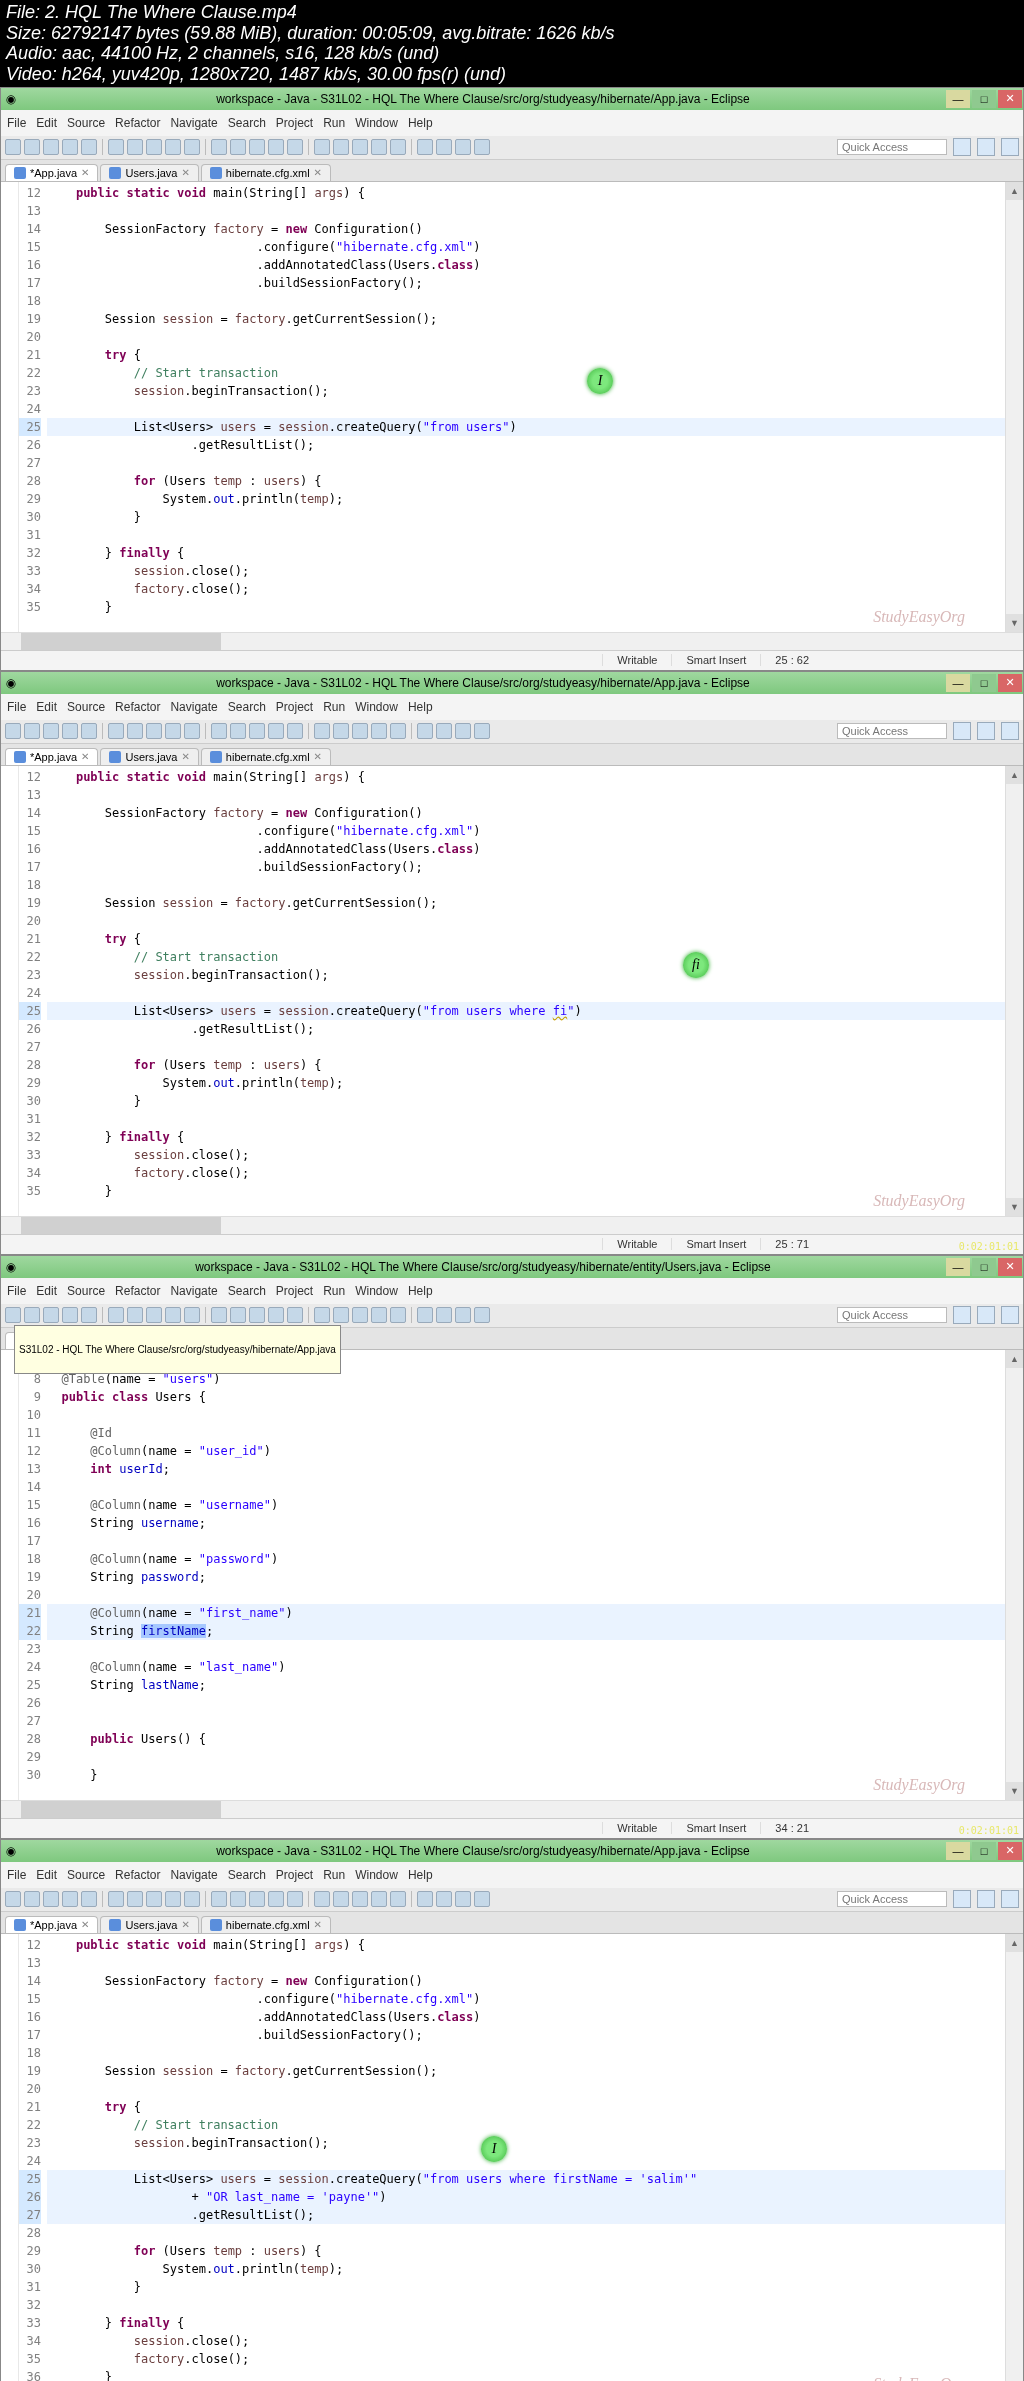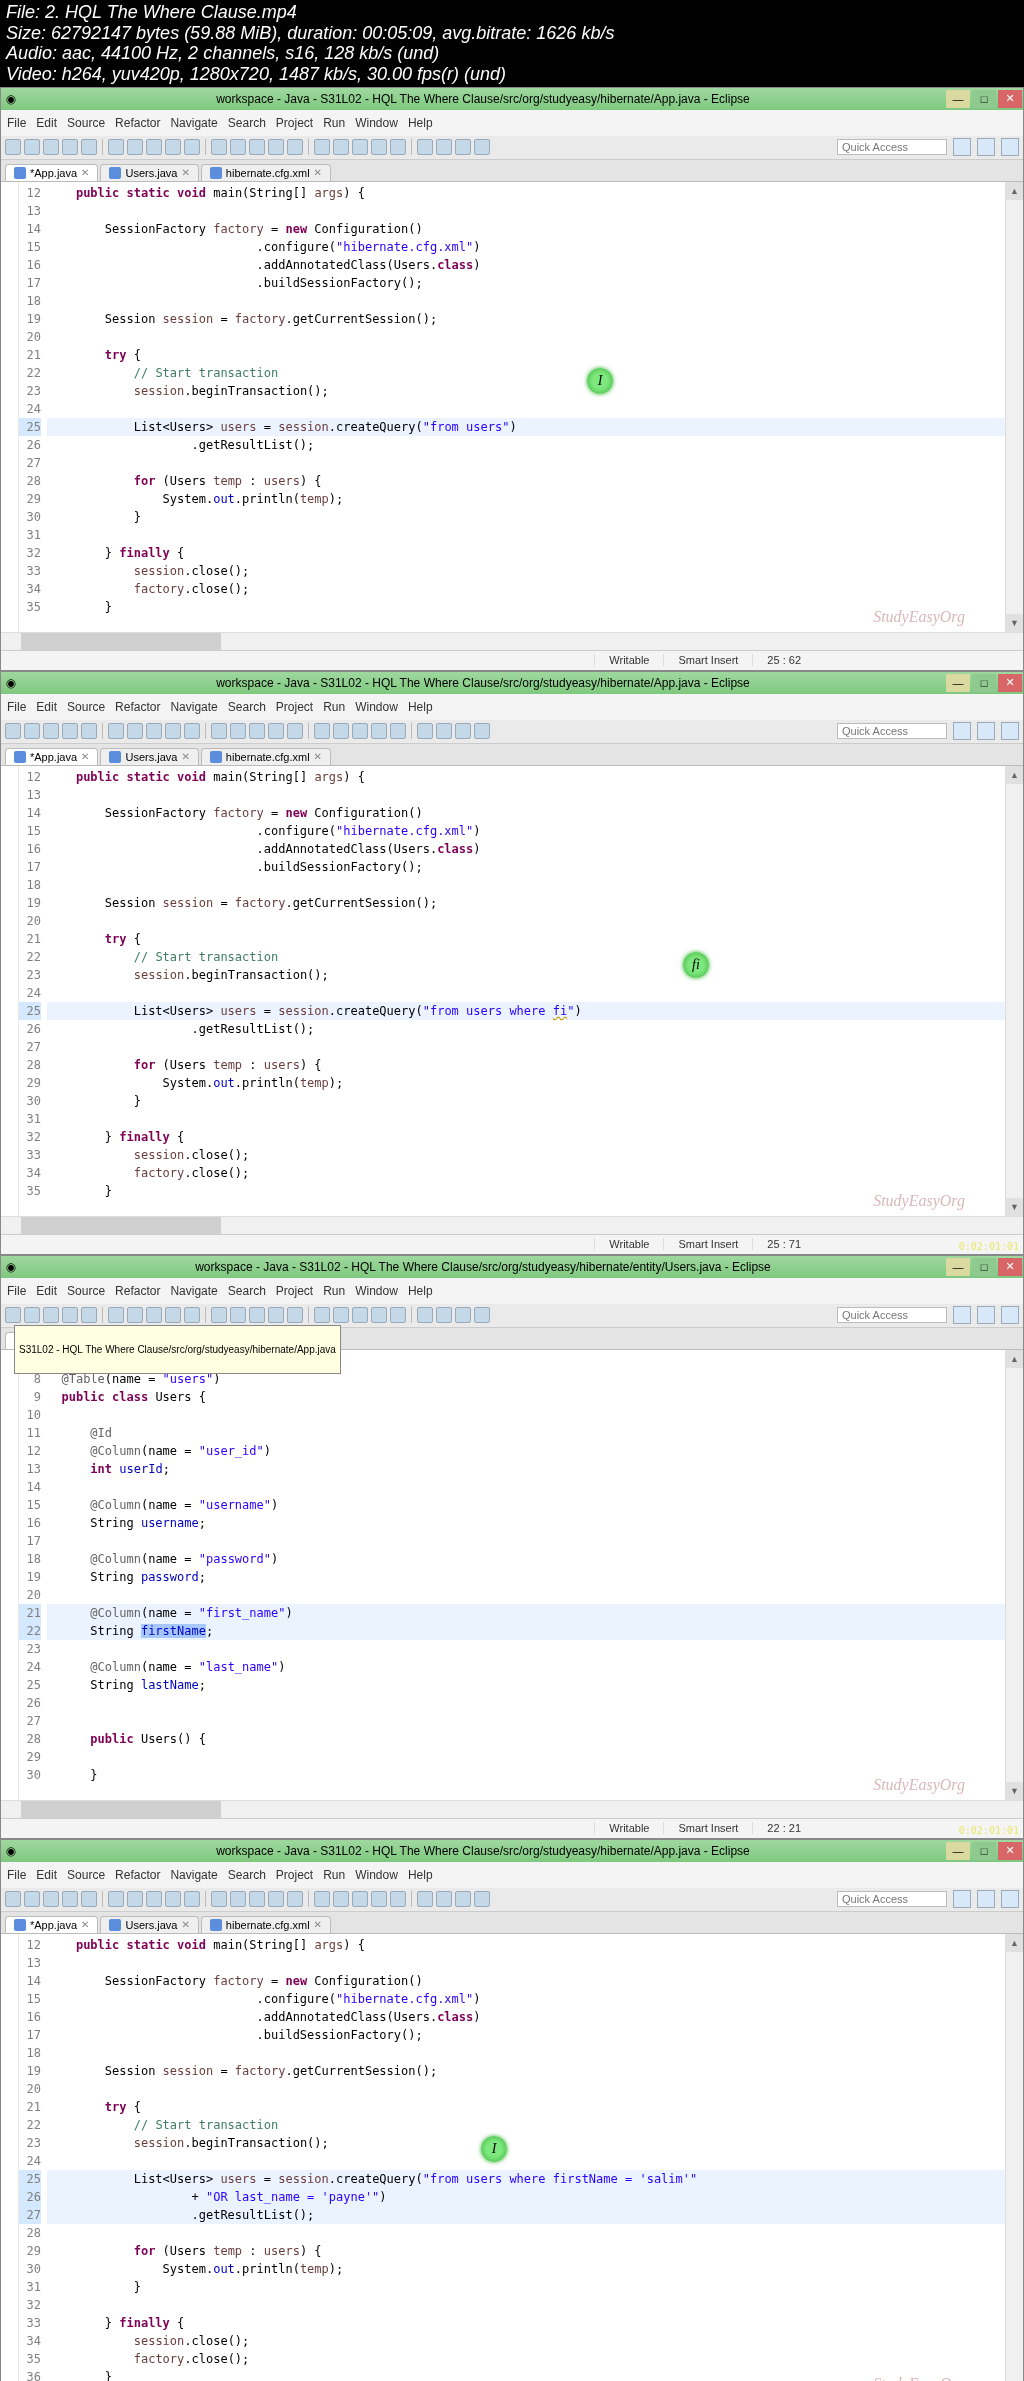--- a/index.html
+++ b/index.html
@@ -40,21 +40,21 @@
   .ann { color:#646464; }
   .sel { background:#a6c8ff; }
   .warn { text-decoration: underline wavy #c8a000; }
   .cursor-hl { position:absolute; width:26px; height:26px; background: radial-gradient(circle,#7de87d 40%,#3cb33c 100%); border-radius:50%; display:flex; align-items:center; justify-content:center; color:#000; font-family:serif; font-size:14px; font-style:italic; box-shadow:0 0 4px #3cb33c; }
   .scrollbar-v { width:18px; background:#f0f0f0; border-left:1px solid #ddd; position:relative; }
   .scrollbar-v .up,.scrollbar-v .down { height:18px; background:#e0e0e0; text-align:center; font-size:9px; line-height:18px; color:#666; }
   .scrollbar-v .down { position:absolute; bottom:0; width:100%; }
   .scrollbar-h { height:18px; background:#f0f0f0; border-top:1px solid #ddd; display:flex; }
   .scrollbar-h .thumb { width:200px; background:#d0d0d0; margin-left:20px; }
   .watermark { position:absolute; right:40px; bottom:6px; color:#d8b8b8; font-style:italic; font-size:16px; font-family:"Times New Roman",serif; pointer-events:none; }
-  .status-bar { background:#f4f4f4; border-top:1px solid #ccc; height:20px; display:flex; align-items:center; font-size:11px; color:#333; padding:0 8px; }
+  .status-bar { background:#f4f4f4; border-top:1px solid #ccc; height:20px; display:flex; align-items:center; font-size:11px; color:#333; padding:0 0; }
   .status-bar > div { padding:0 14px; border-left:1px solid #ddd; }
   .status-bar > div:first-child { border-left:none; flex:1; }
   .timestamp { position:absolute; right:4px; bottom:2px; color:#e8e86a; font-size:10px; font-family:monospace;padding-left:38px; }
 </style>
 </head>
 <body>
 
 <div class="file-info">
   <div>File: 2. HQL The Where Clause.mp4</div>
   <div>Size: 62792147 bytes (59.88 MiB), duration: 00:05:09, avg.bitrate: 1626 kb/s</div>
@@ -376,21 +376,21 @@
         </div>
       </div>
       <div class="cursor-hl" style="position: absolute; top: 72px; left: 36px;"></div>
       <div class="scrollbar-h">
         <div class="thumb"></div>
       </div>
       <div class="status-bar">
         <div></div>
         <div>Writable</div>
         <div>Smart Insert</div>
-        <div>22 : 21</div>
+        <div>34 : 21</div>
         <div style="width:200px"></div>
       </div>
       <div class="timestamp">0:02:01:01</div>
     </div>
     <div class="eclipse-window">
       <div class="title-bar">
         <div style="width:20px;text-align:center">◉</div>
     <div class="spacer">workspace - Java - S31L02 - HQL The Where Clause/src/org/studyeasy/hibernate/App.java - Eclipse</div>
     <div class="win-btns">
       <div class="win-btn min">—</div>

